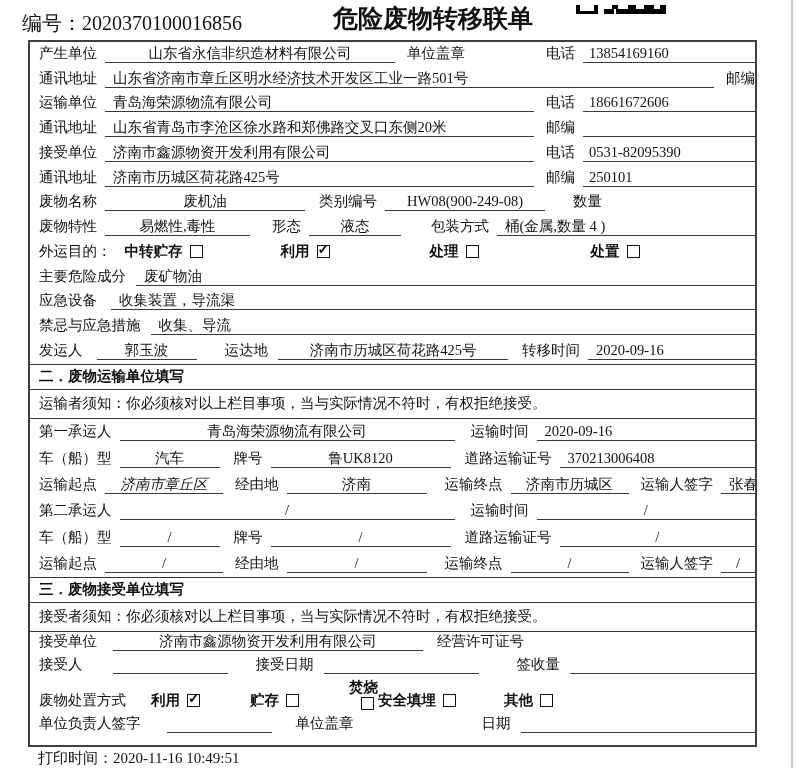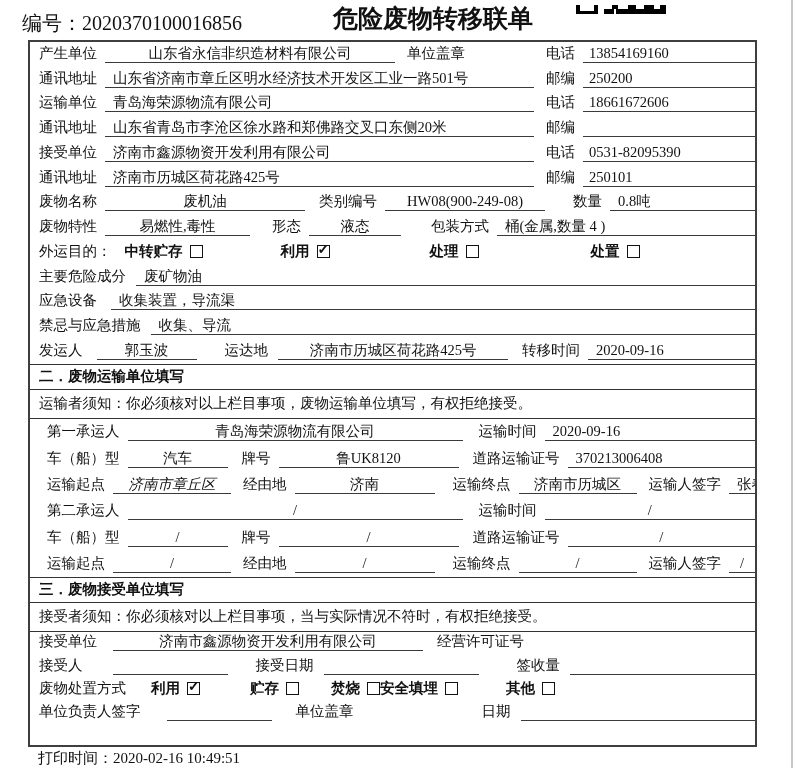--- a/index.html
+++ b/index.html
@@ -24,21 +24,21 @@
     flex:none;height:24px;line-height:23px;font-weight:700;font-size:14.5px;
     padding-left:9px;border-bottom:1.5px solid #333;
   }
   .sec-header.mid{border-top:1.5px solid #333;}
   .notice{
     flex:none;height:28px;line-height:27px;font-size:14.5px;
     padding-left:9px;border-bottom:1.5px solid #333;white-space:nowrap;
   }
   .body{display:flex;flex-direction:column;flex:none;}
   #body1{height:322px;}
-  #body2{height:158px;padding-left:8px;}
+  #body2{height:158px;}
   #body3{height:93px;}
   .row{
     flex:1 1 auto;display:flex;align-items:flex-end;
     padding:0 0 4px 9px;font-size:14.5px;
   }
   .lbl{white-space:nowrap;flex:none;}
   .u{
     border-bottom:1px solid #3a3a3a;text-align:center;white-space:nowrap;
     flex:none;height:19px;line-height:19px;box-sizing:border-box;overflow:hidden;
   }
@@ -87,21 +87,20 @@
       <span class="lbl" style="margin-left:12px;">单位盖章</span>
       <span class="sp"></span>
       <span class="lbl">电话</span>
       <span class="u ul" style="width:172px;margin-left:8px;">13854169160</span>
     </div>
 
     <div class="row">
       <span class="lbl">通讯地址</span>
       <span class="u uf" style="margin-left:8px;margin-right:12px;">山东省济南市章丘区明水经济技术开发区工业一路501号</span>
       <span class="lbl">邮编</span>
-      <span class="u ul" style="width:172px;margin-left:8px;">250200</span>
     </div>
 
     <div class="row">
       <span class="lbl">运输单位</span>
       <span class="u uf" style="margin-left:8px;margin-right:12px;">青岛海荣源物流有限公司</span>
       <span class="lbl">电话</span>
       <span class="u ul" style="width:172px;margin-left:8px;">18661672606</span>
     </div>
 
     <div class="row">
@@ -124,21 +123,20 @@
       <span class="lbl">邮编</span>
       <span class="u ul" style="width:172px;margin-left:8px;">250101</span>
     </div>
 
     <div class="row">
       <span class="lbl">废物名称</span>
       <span class="u" style="width:200px;margin-left:8px;">废机油</span>
       <span class="lbl" style="margin-left:14px;">类别编号</span>
       <span class="u" style="width:160px;margin-left:8px;">HW08(900-249-08)</span>
       <span class="lbl" style="margin-left:28px;">数量</span>
-      <span class="u uf" style="margin-left:8px;">0.8吨</span>
     </div>
 
     <div class="row">
       <span class="lbl">废物特性</span>
       <span class="u" style="width:145px;margin-left:8px;">易燃性,毒性</span>
       <span class="lbl" style="margin-left:22px;">形态</span>
       <span class="u" style="width:92px;margin-left:8px;">液态</span>
       <span class="lbl" style="margin-left:30px;">包装方式</span>
       <span class="u uf" style="margin-left:8px;">桶(金属,数量 4 )</span>
     </div>
@@ -182,21 +180,21 @@
       <span class="lbl">发运人</span>
       <span class="u" style="width:100px;margin-left:14px;">郭玉波</span>
       <span class="lbl" style="margin-left:28px;">运达地</span>
       <span class="u" style="width:230px;margin-left:10px;">济南市历城区荷花路425号</span>
       <span class="lbl" style="margin-left:14px;">转移时间</span>
       <span class="u uf" style="margin-left:8px;">2020-09-16</span>
     </div>
   </div>
 
   <div class="sec-header mid">二．废物运输单位填写</div>
-  <div class="notice">运输者须知：你必须核对以上栏目事项，废物运输单位填写，有权拒绝接受。</div>
+  <div class="notice">运输者须知：你必须核对以上栏目事项，当与实际情况不符时，有权拒绝接受。</div>
   <div class="body" id="body2">
 
     <div class="row">
       <span class="lbl">第一承运人</span>
       <span class="u" style="width:335px;margin-left:8px;">青岛海荣源物流有限公司</span>
       <span class="lbl" style="margin-left:16px;">运输时间</span>
       <span class="u uf" style="margin-left:8px;">2020-09-16</span>
     </div>
 
     <div class="row">
@@ -269,21 +267,21 @@
     <div class="row">
       <span class="lbl">废物处置方式</span>
       <span class="cb" style="margin-left:25px;">
         <span>利用</span>
         <span class="cb-box on"></span>
       </span>
       <span class="cb" style="margin-left:50px;">
         <span>贮存</span>
         <span class="cb-box"></span>
       </span>
-      <span class="cb" style="margin-left:32px;">
+      <span class="cb" style="margin-left:50px;flex-direction:column;">
         <span>焚烧</span>
         <span class="cb-box"></span>
       </span>
       <span class="cb" style="">
         <span>安全填埋</span>
         <span class="cb-box"></span>
       </span>
       <span class="cb" style="margin-left:48px;">
         <span>其他</span>
         <span class="cb-box"></span>
@@ -294,14 +292,14 @@
       <span class="lbl">单位负责人签字</span>
       <span class="u" style="width:105px;margin-left:26px;"></span>
       <span class="lbl" style="margin-left:24px;">单位盖章</span>
       <span class="lbl" style="margin-left:128px;">日期</span>
       <span class="u uf" style="margin-left:10px;"></span>
     </div>
   </div>
 </div>
 
 <div class="abs" id="print-line">
-  <span>打印时间：</span><span>2020-02-16 10:49:51</span>
+  <span>打印时间：</span><span>2020-11-16 10:49:51</span>
 </div>
 
 </body></html>

